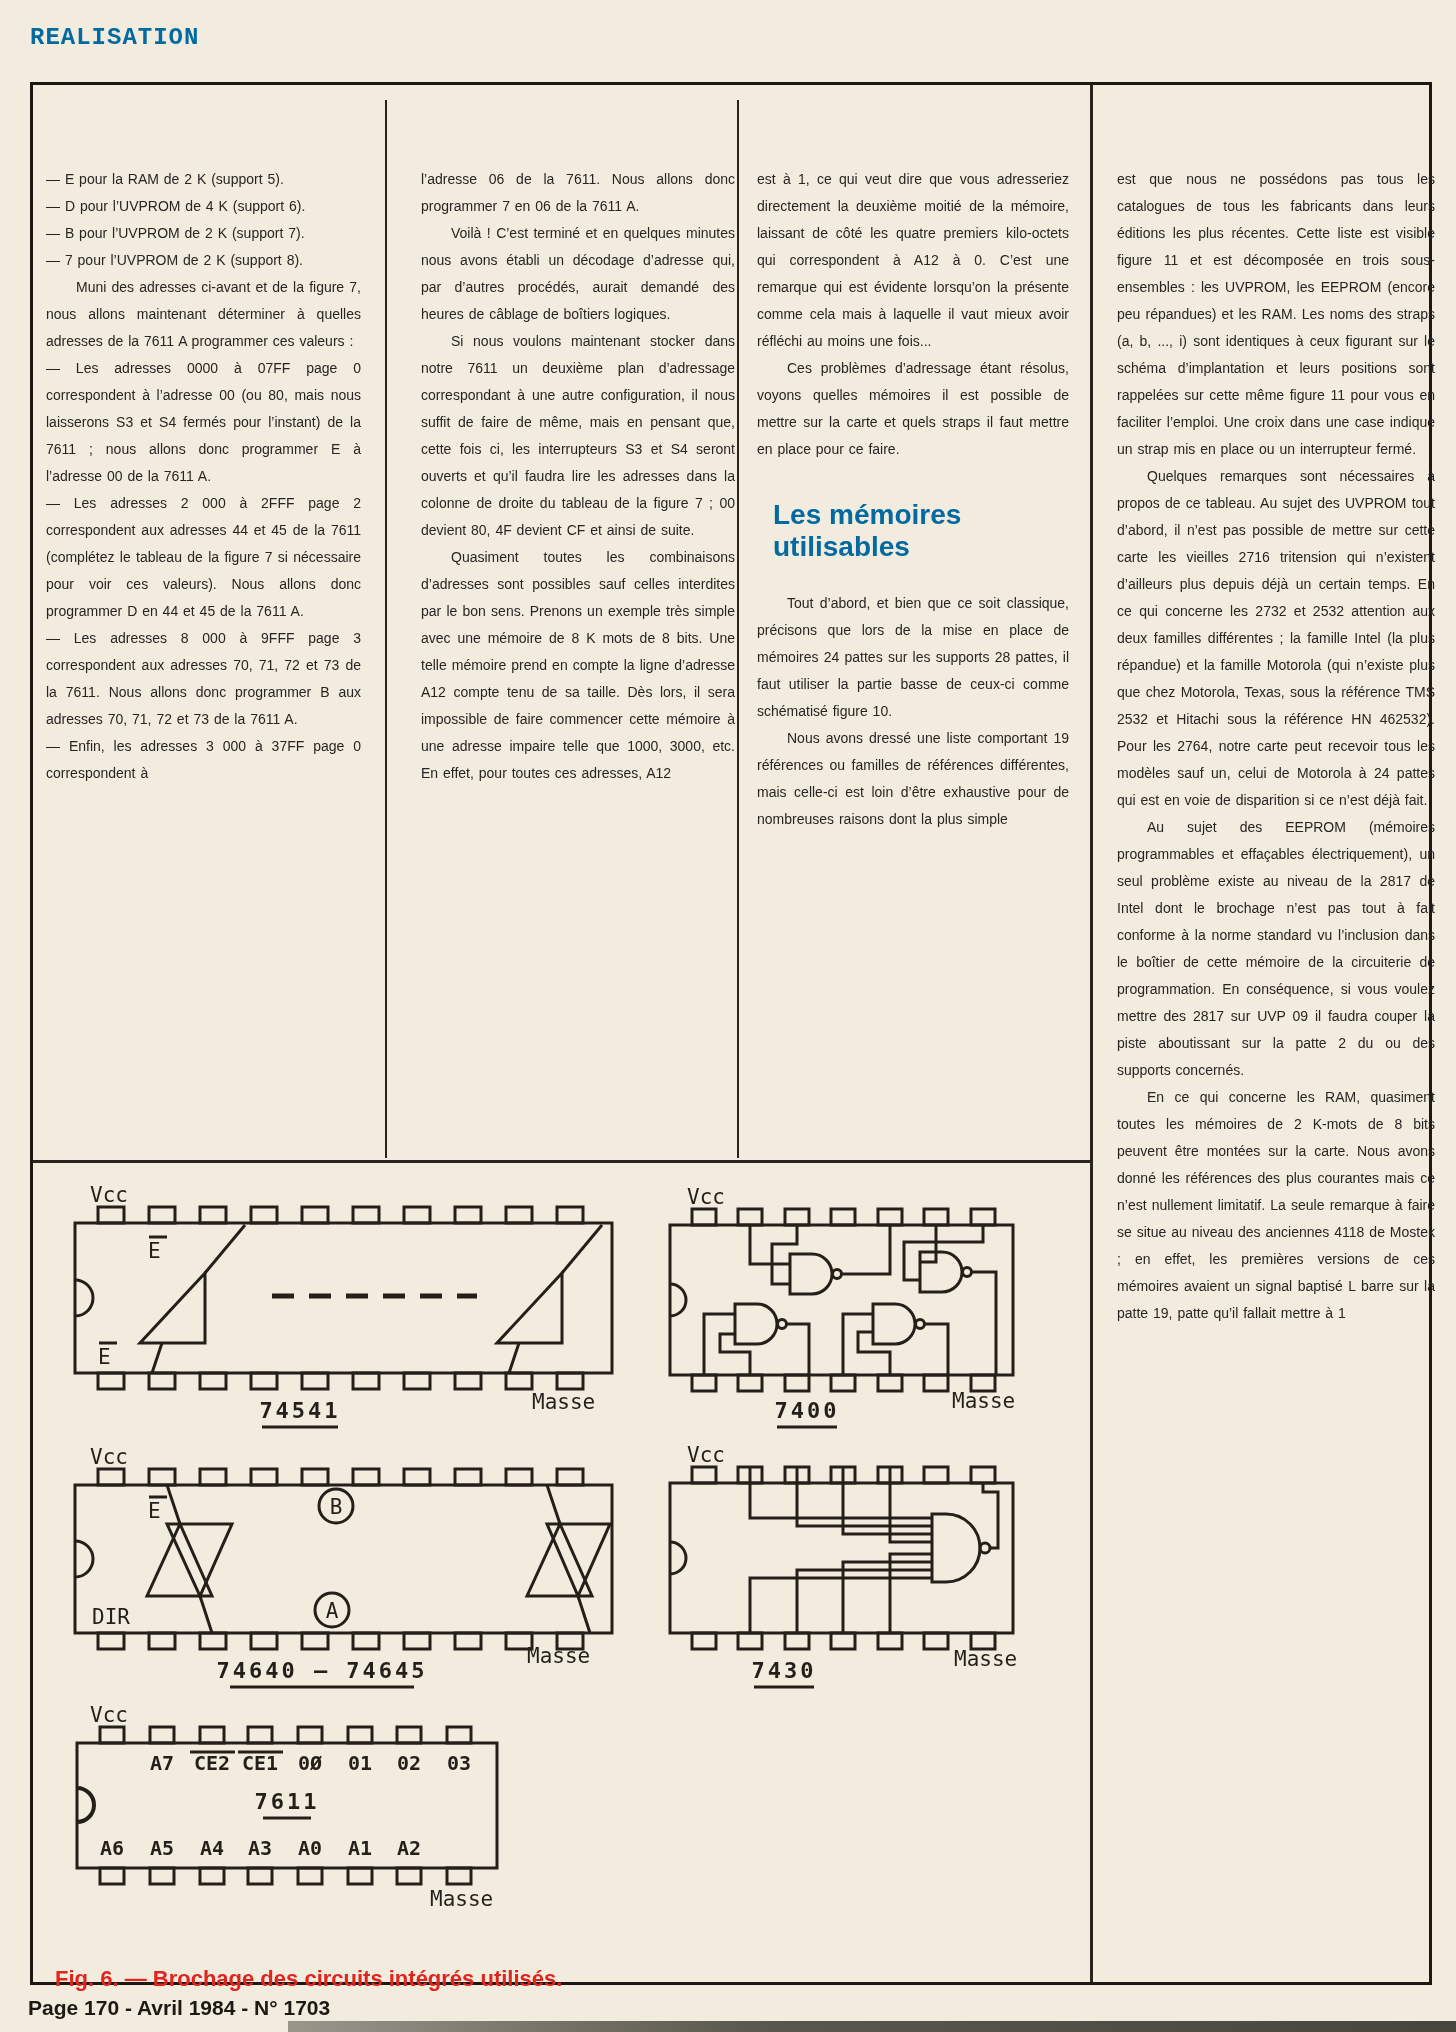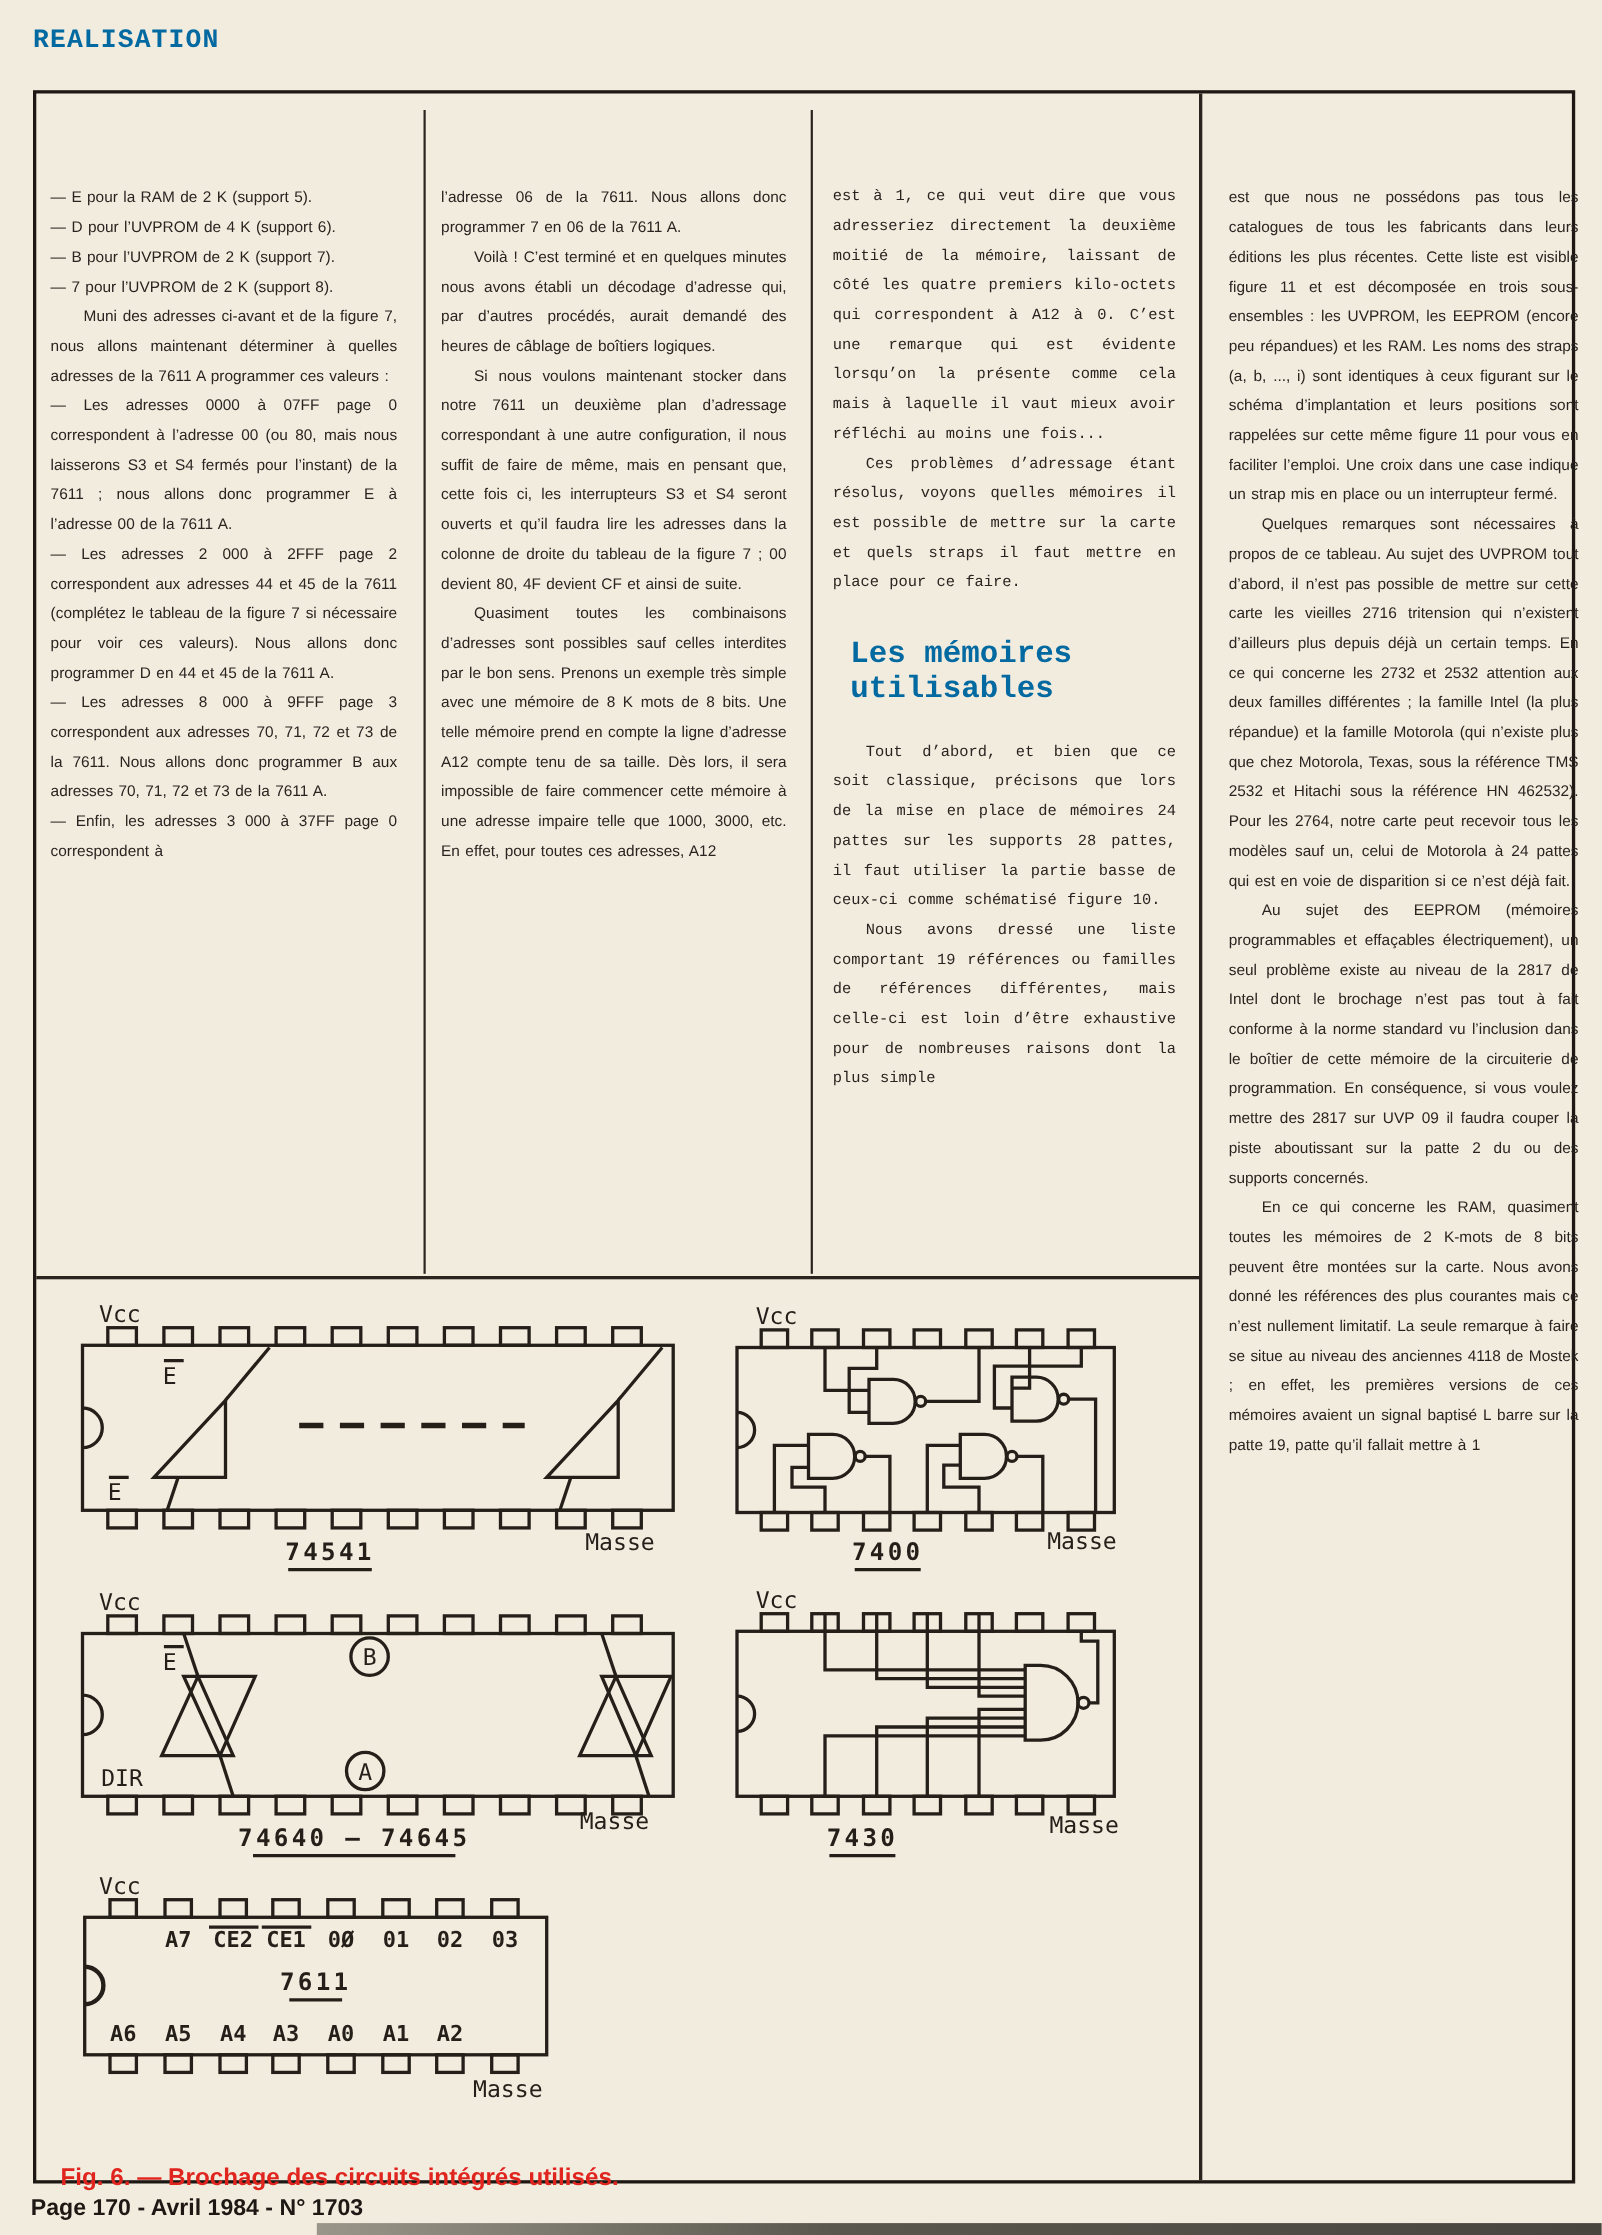--- a/index.html
+++ b/index.html
@@ -13,22 +13,22 @@
   .sep{position:absolute;background:#2a241e;width:2px;}
   .sep1{left:385px;top:100px;height:1058px;}
   .sep2{left:737px;top:100px;height:1058px;}
   .sep3{left:1090px;top:85px;width:3px;height:1897px;}
   .hrule{position:absolute;left:33px;top:1160px;width:1057px;height:3px;background:#2a241e;}
   .col{position:absolute;top:166px;}
   .col p{margin:0;text-align:justify;font-size:14px;line-height:27px;
          color:#292420;word-spacing:1px;}
   .col p.ind{text-indent:30px;}
   #col1{left:46px;width:315px;}
-  #col2{left:401px;width:314px;}
-  #col3{left:757px;width:312px;font-family:Liberation Mono, monospace;}
+  #col2{left:421px;width:314px;}
+  #col3{left:757px;width:312px;}
   #col4{left:1107px;width:318px;margin-left:10px;}
   .memheading{font-size:28px;line-height:32px;font-weight:bold;color:#0369a1;
               margin:36px 0 27px 16px;}
   .figcaption{position:absolute;left:55px;top:1942px;width:1000px;
               font-size:22px;font-weight:bold;color:#e0241e;margin-top:24px;}
   .footer{position:absolute;left:28px;top:1996px;font-size:21px;font-weight:bold;color:#1d1813;}
   .scanband{position:absolute;left:288px;top:2021px;width:1168px;height:11px;
             background:linear-gradient(90deg,#9a968a,#5a574e 40%,#47453e);}
   svg{position:absolute;left:32px;top:1166px;}
   svg *{vector-effect:none;}

